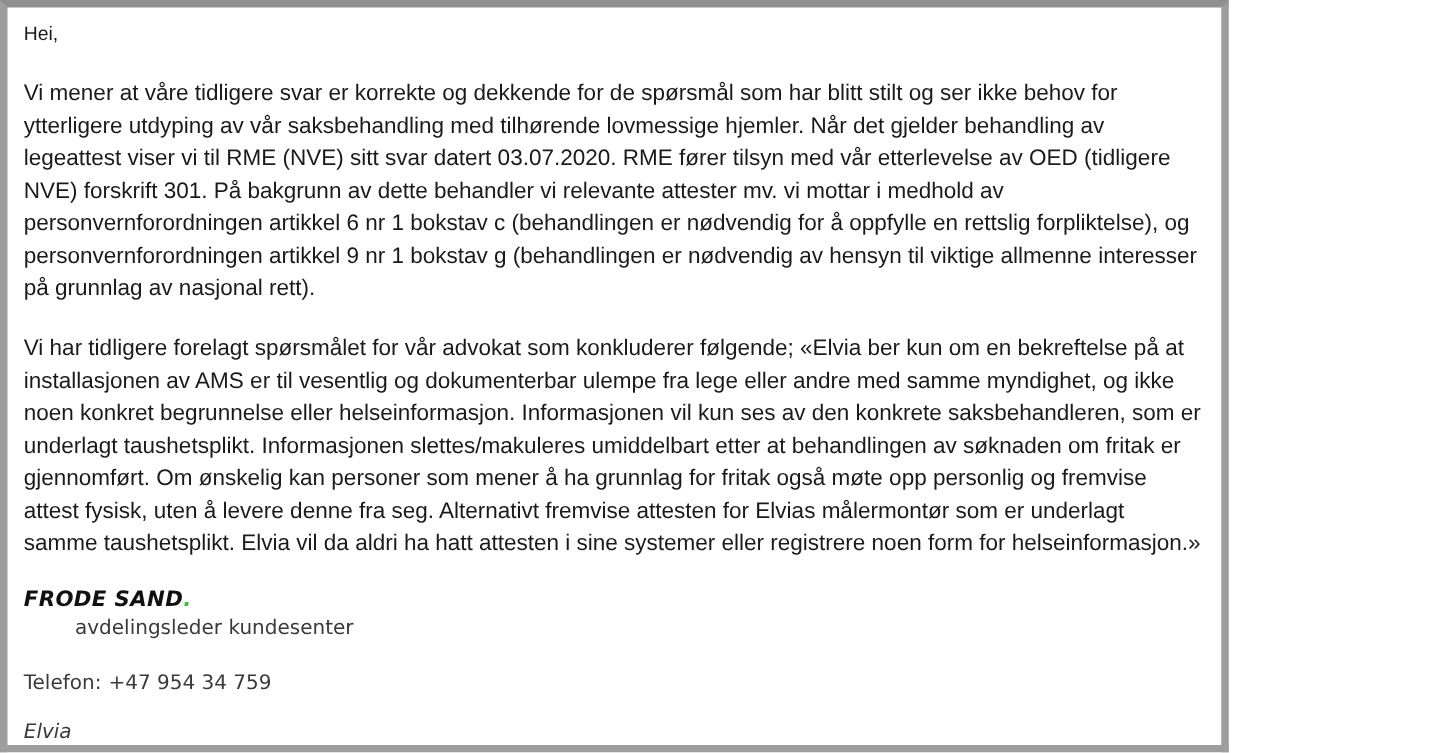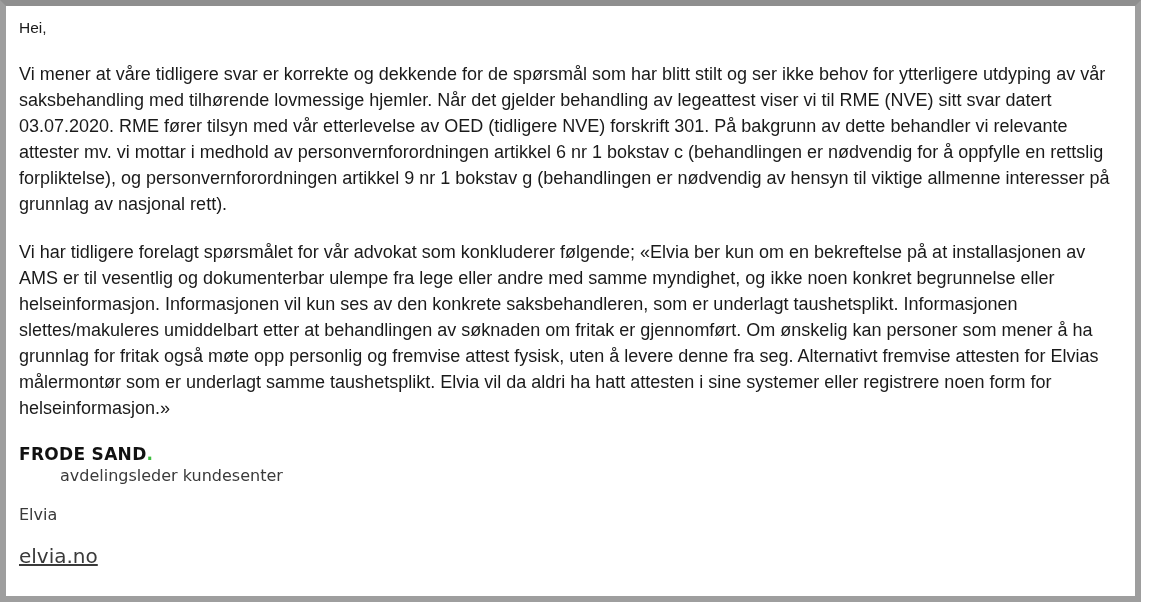--- a/index.html
+++ b/index.html
@@ -5,21 +5,21 @@
   * { margin: 0; padding: 0; box-sizing: border-box; }
   html, body { background: #ffffff; }
   body {
     width: 1157px;
     height: 602px;
     font-family: "Liberation Sans", sans-serif;
     color: var(--text-color, #1a1a1a);
     overflow: hidden;
   }
   .frame {
-    width: 1141px;
+    width: 983px;
     height: 602px;
     border: 6px solid var(--border-color, #9e9e9e);
     border-top-color: var(--border-top-color, #8f8f8f);
     background: #ffffff;
     padding: 9px 14px 8px 8px;
   }
   .content {
     padding-left: 5px;
   }
   .greeting {
@@ -37,20 +37,21 @@
     margin-top: 20px;
     font-family: "DejaVu Sans", sans-serif;
     color: var(--sig-text-color, #3a3a3a);
   }
   .sig-name {
     font-size: 17px;
     font-weight: bold;
     color: #111111;
     line-height: 22px;
     letter-spacing: 0.3px;
+    font-style: italic;
   }
   .sig-name .dot {
     color: var(--green-dot-color, #3fbf3f);
     font-weight: bold;
   }
   .sig-title {
     font-size: 16px;
     line-height: 22px;
     margin-left: 41px;
   }
@@ -62,20 +63,21 @@
   .sig-label { margin-right: 0.35em; }
   a.email-link {
     color: var(--link-blue-color, #2222dd);
     text-decoration: underline;
     cursor: pointer;
   }
   .sig-company {
     font-size: 16px;
     line-height: 22px;
     margin-top: 17px;
+    font-style: italic;
   }
   a.site-link {
     display: inline-block;
     font-size: 20px;
     line-height: 22px;
     margin-top: 19px;
     color: var(--sig-text-color, #3a3a3a);
     text-decoration: underline;
     cursor: pointer;
   }
@@ -89,20 +91,23 @@
     <p class="greeting">Hei,</p>
 
     <p class="para">Vi mener at våre tidligere svar er korrekte og dekkende for de spørsmål som har blitt stilt og ser ikke behov for ytterligere utdyping av vår saksbehandling med tilhørende lovmessige hjemler. Når det gjelder behandling av legeattest viser vi til RME (NVE) sitt svar datert 03.07.2020. RME fører tilsyn med vår etterlevelse av OED (tidligere NVE) forskrift 301. På bakgrunn av dette behandler vi relevante attester mv. vi mottar i medhold av personvernforordningen artikkel 6 nr 1 bokstav c (behandlingen er nødvendig for å oppfylle en rettslig forpliktelse), og personvernforordningen artikkel 9 nr 1 bokstav g (behandlingen er nødvendig av hensyn til viktige allmenne interesser på grunnlag av nasjonal rett).</p>
 
     <p class="para">Vi har tidligere forelagt spørsmålet for vår advokat som konkluderer følgende; «Elvia ber kun om en bekreftelse på at installasjonen av AMS er til vesentlig og dokumenterbar ulempe fra lege eller andre med samme myndighet, og ikke noen konkret begrunnelse eller helseinformasjon. Informasjonen vil kun ses av den konkrete saksbehandleren, som er underlagt taushetsplikt. Informasjonen slettes/makuleres umiddelbart etter at behandlingen av søknaden om fritak er gjennomført. Om ønskelig kan personer som mener å ha grunnlag for fritak også møte opp personlig og fremvise attest fysisk, uten å levere denne fra seg. Alternativt fremvise attesten for Elvias målermontør som er underlagt samme taushetsplikt. Elvia vil da aldri ha hatt attesten i sine systemer eller registrere noen form for helseinformasjon.»</p>
 
     <div class="signature">
       <div class="sig-name"><span>FRODE SAND</span><span class="dot">.</span></div>
       <div class="sig-title">avdelingsleder kundesenter</div>
 
+      <div class="sig-line first">
+        <span class="sig-label">Telefon:</span><span>+47 954 34 759</span>
+      </div>
 
       <div class="sig-company">Elvia</div>
 
       <a class="site-link" href="#">elvia.no</a>
     </div>
 
   </div>
 </div>
 
 </body></html>

